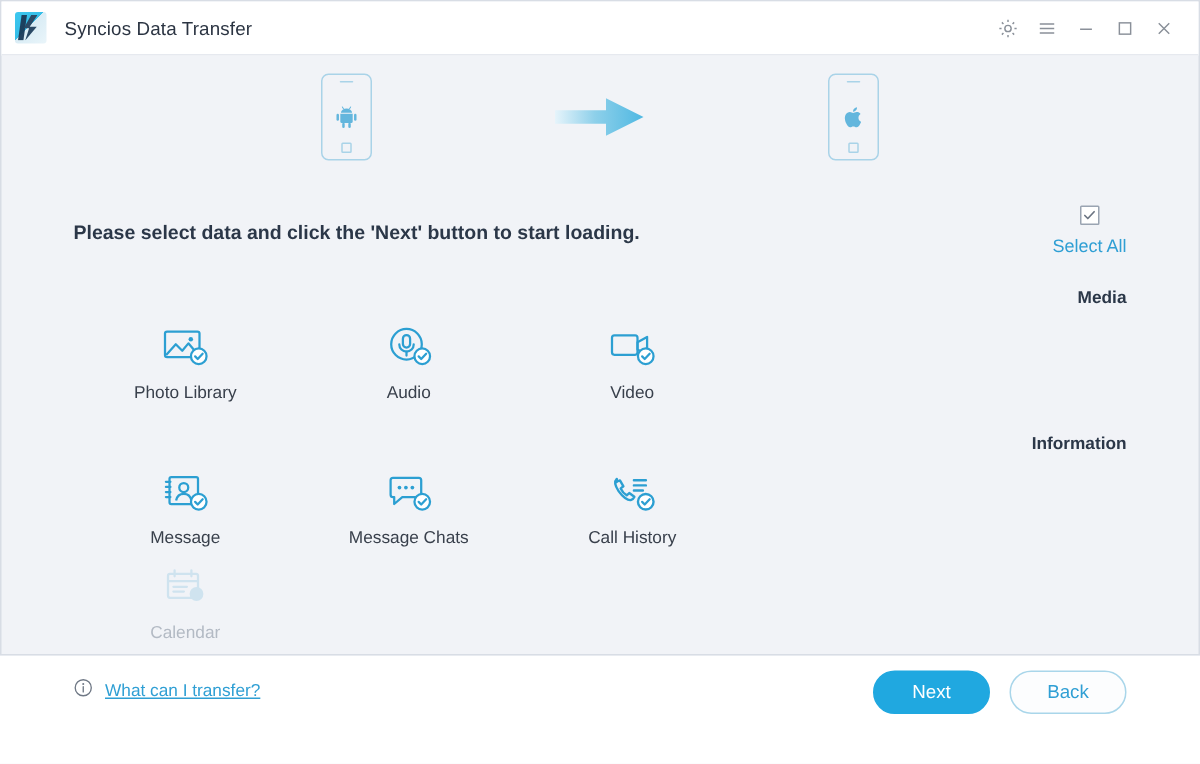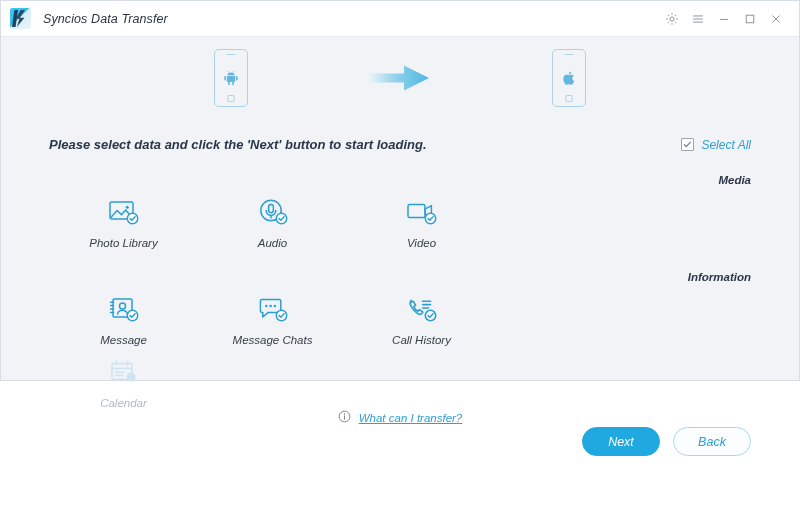--- a/index.html
+++ b/index.html
@@ -4,24 +4,24 @@
 <style>
   * { box-sizing: border-box; margin: 0; padding: 0; }
   html, body {
     width: 800px; height: 509px;
     font-family: "Liberation Sans", sans-serif;
     background: #ffffff;
     overflow: hidden;
   }
   #app {
     position: relative;
-    width: 800px; height: 381px;
+    width: 800px; height: 437px;
     background: #f1f3f7;
     border: 1px solid #d8dde5;
-    display: flex; flex-direction: column; font-style: italic;
+    display: flex; flex-direction: column;
   }
 
   
   .titlebar {
     height: 36px; min-height: 36px;
     background: #ffffff;
     display: flex; align-items: center;
     padding: 0 10px 0 9px;
     border-bottom: 1px solid #e6e9ef;
   }
@@ -94,20 +94,21 @@
     display: flex; align-items: center;
     padding: 22px 48px 0 48px;
     gap: 16px;
   }
   .instruction {
     font-size: 13px; font-weight: bold; color: #2b3748;
   }
   .selectall {
     margin-left: auto; display: flex; align-items: center; gap: 7px;
     cursor: default;
+    flex-direction: column;
   }
   .cbox {
     width: 13px; height: 13px; border: 1px solid #9aa4b2;
     background: #fff; border-radius: 1px;
     display: flex; align-items: center; justify-content: center;
   }
   .cbox svg { display: block; }
   .selectall-label { font-size: 12px; color: #2f9fd4; }
 
   
@@ -136,21 +137,20 @@
     white-space: nowrap;
   }
   .cell.disabled .iconbox { color: #cfe3ef; }
   .cell.disabled .label { color: #b3bac4; }
 
   
   .footer {
     height: 66px; min-height: 66px;
     display: flex; align-items: center;
     padding: 0 48px;
-    flex-direction: column;
   }
   .help {
     display: flex; align-items: center; gap: 8px; cursor: default;
   }
   .help .ilink {
     font-size: 11.5px; color: #2f9fd4; text-decoration: underline;
   }
   .btns { margin-left: auto; display: flex; align-items: center; gap: 13px; }
   .btn {
     height: 29px; border-radius: 15px;

